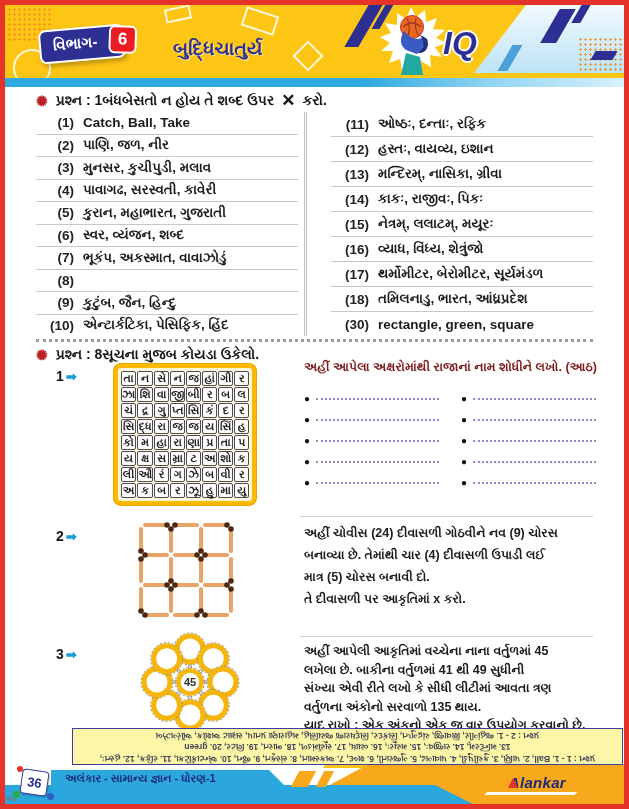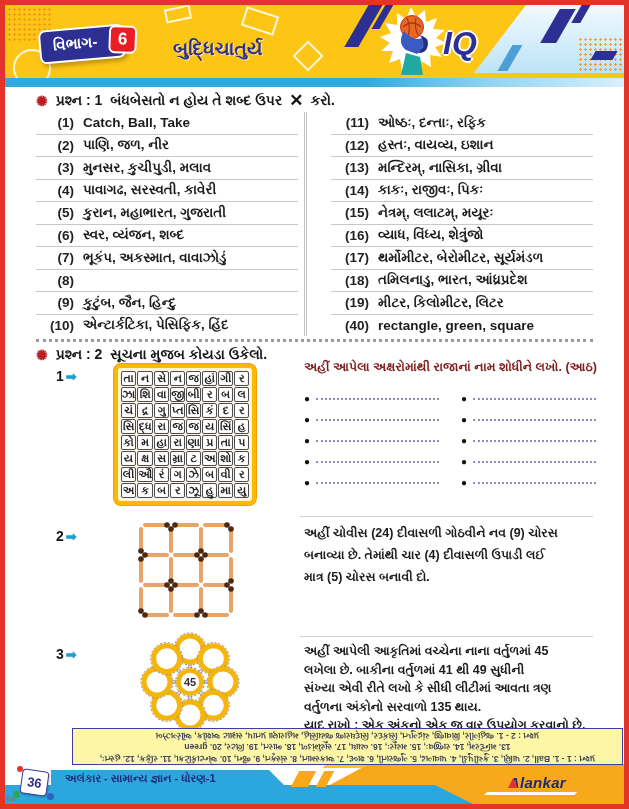--- a/index.html
+++ b/index.html
@@ -39,21 +39,21 @@
     text-shadow:1px 1px 0 rgba(255,255,255,.6); }
   .iq-wrap { position:absolute; left:358px; top:0px; width:150px; height:73px; }
   .iq-text { position:absolute; left:80px; top:20px; font-size:32px; font-weight:bold; color:#2D3092;
     text-shadow:2px 0 0 #fff,-2px 0 0 #fff,0 2px 0 #fff,0 -2px 0 #fff; font-style:italic; }
   .header-bar { position:absolute; left:5px; top:78px; right:5px; height:9px;
     background:linear-gradient(90deg,#2FA9E1 0%,#2FA9E1 58%,#8FD4F2 78%,#D9F0FB 100%); }
 
   
   .q-head { position:absolute; left:36px; font-size:14px; font-weight:bold; color:#161616; display:flex; align-items:center; }
   .flower { color:#B81F24; font-size:14px; margin-right:8px; }
-  .q-label { margin-right:8px; }
+  .q-label { }
   .cross { font-size:17px; margin:0 7px; }
 
   
   .q1-list { position:absolute; left:36px; top:112px; width:557px; height:224px; display:flex; }
   .q1-col { flex:1; display:flex; flex-direction:column; }
   .q1-col.right { border-left:3px double #c0c0c0; padding-left:24px; }
   .q1-col.left { padding-right:6px; }
   .q1-row { flex:1; display:flex; align-items:center; border-bottom:1px solid #c8c8c8;
     font-size:13.5px; font-weight:600; color:#1c1c1c; }
   .q1-row.last { border-bottom:none; }
@@ -237,36 +237,32 @@
           <span class="words">વ્યાધ, વિંધ્ય, શેત્રુંજો</span>
         </div>
         <div class="q1-row">
           <span class="no">(17)</span>
           <span class="words">થર્મોમીટર, બેરોમીટર, સૂર્યમંડળ</span>
         </div>
         <div class="q1-row">
           <span class="no">(18)</span>
           <span class="words">તમિલનાડુ, ભારત, આંધ્રપ્રદેશ</span>
         </div>
-        <div class="q1-row">
-          <span class="no">(19)</span>
-          <span class="words">મીટર, કિલોમીટર, લિટર</span>
-        </div>
         <div class="q1-row last">
-          <span class="no">(40)</span>
+          <span class="no">(30)</span>
           <span class="words">rectangle, green, square</span>
         </div>
       </div>
   </div>
 
   <div class="dots-sep"></div>
 
   <div class="q-head" style="top:346px;">
     <span class="flower">✺</span>
-    <span class="q-label">પ્રશ્ન : 2</span>
+    <span class="q-label">પ્રશ્ન : 8</span>
     <span>સૂચના મુજબ કોયડા ઉકેલો.</span>
   </div>
 
   <div class="p1">
     <div class="p-num" style="left:20px; top:4px;">
       <span>1</span><span class="arrow">➡</span>
     </div>
     <table class="letter-grid">
       <tbody id="letter-grid-body">
           <tr>
@@ -455,20 +451,21 @@
         <circle cx="95" cy="9" r="2.8" fill="#4E2710"></circle>
         <line x1="95" y1="39" x2="95" y2="61" stroke="#E9A568" stroke-width="4" stroke-linecap="round"></line>
         <circle cx="95" cy="61" r="2.8" fill="#4E2710"></circle>
         <line x1="95" y1="69" x2="95" y2="91" stroke="#E9A568" stroke-width="4" stroke-linecap="round"></line>
         <circle cx="95" cy="69" r="2.8" fill="#4E2710"></circle>
       </svg>
     <div class="p2-right" id="p2-lines">
         <div>અહીં ચોવીસ (24) દીવાસળી ગોઠવીને નવ (9) ચોરસ</div>
         <div>બનાવ્યા છે. તેમાંથી ચાર (4) દીવાસળી ઉપાડી લઈ</div>
         <div>માત્ર (5) ચોરસ બનાવી દો.</div>
+        <div>તે દીવાસળી પર આકૃતિમાં x કરો.</div>
       </div>
   </div>
 
   <div class="hsep sep3"></div>
 
   <div class="p3">
     <div class="p-num" style="left:20px; top:6px;">
       <span>3</span><span class="arrow">➡</span>
     </div>
     <svg id="flower" width="140" height="100" viewBox="0 0 140 100" style="position:absolute; left:84px; top:-8px;">

